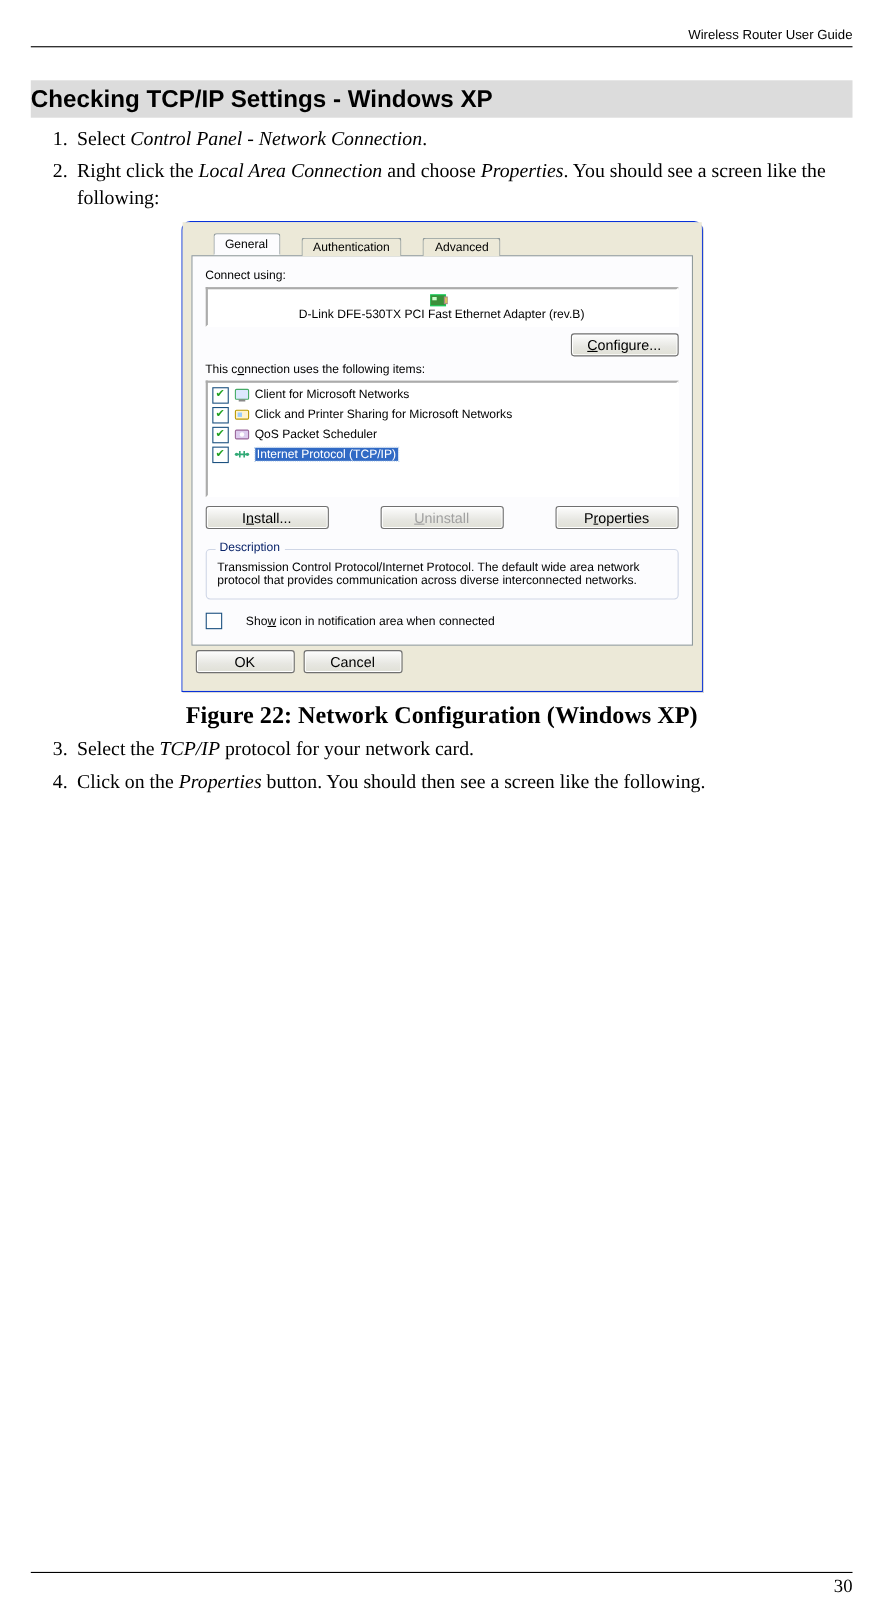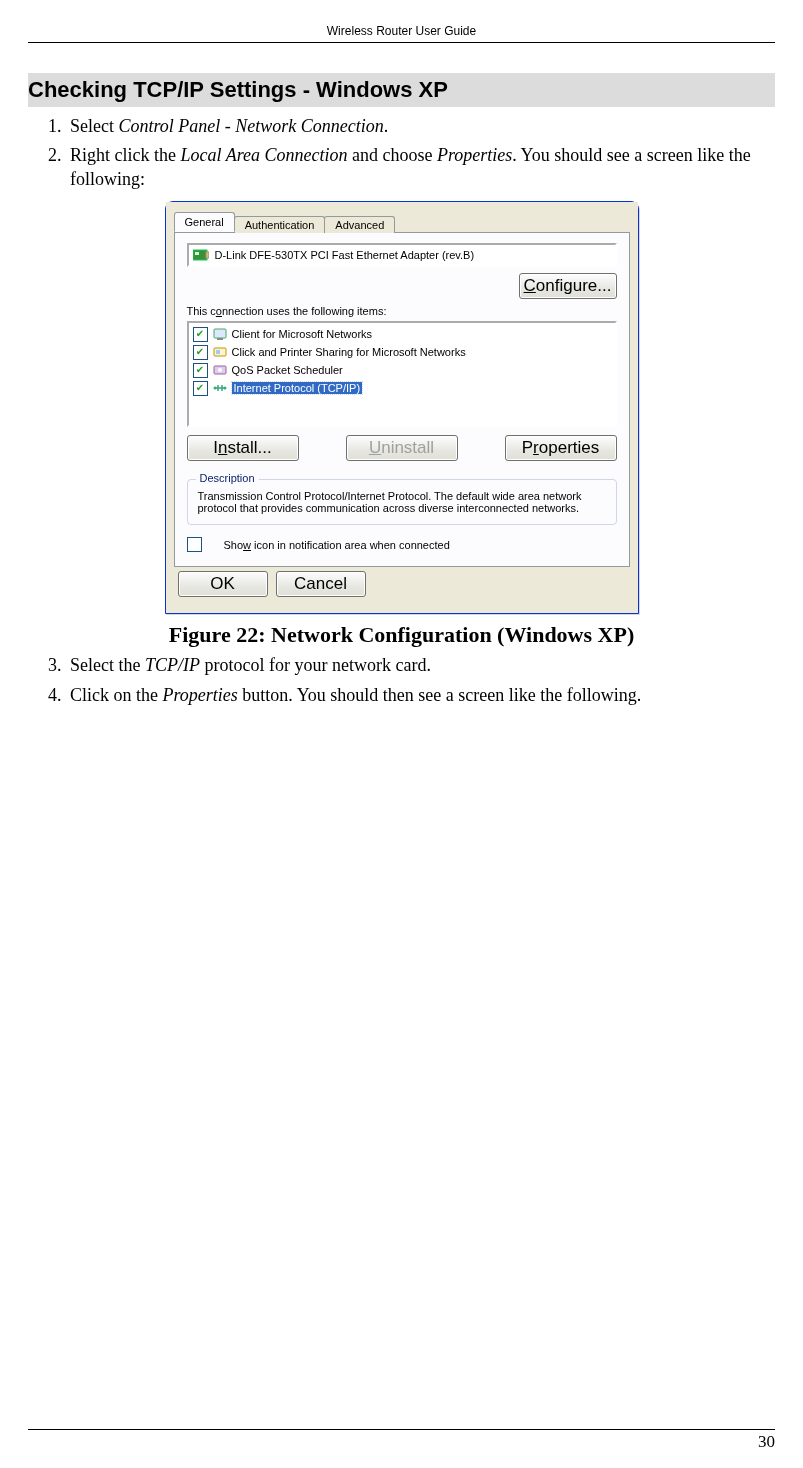--- a/index.html
+++ b/index.html
@@ -12,21 +12,21 @@
   }
   .page {
     padding: 24px 28px 20px 28px;
     box-sizing: border-box;
     min-height: 1468px;
     position: relative;
   }
   .header-running {
     font-family: Arial, Helvetica, sans-serif;
     font-size: 12px;
-    text-align: center;
+    text-align: right;
     padding-bottom: 2px;
   }
   .rule {
     border: none;
     border-top: 1px solid #000;
     margin: 2px 0 30px 0;
   }
   .section-head {
     font-family: Arial, Helvetica, sans-serif;
     font-size: 22px;
@@ -129,20 +129,21 @@
     border: 1px solid #919b9c;
     border-bottom: none;
     background: #ece9d8;
     padding: 2px 10px;
     border-radius: 3px 3px 0 0;
     margin-right: -1px;
     position: relative;
     top: 1px;
     color: #000;
     font-size: 11px;
+    margin-left: 20px;
   }
   .xp-tab.active {
     background: #fcfcfe;
     border-bottom: 1px solid #fcfcfe;
     top: 0;
     padding-top: 3px;
     padding-bottom: 3px;
     z-index: 2;
   }
   .xp-tabpanel {
@@ -156,34 +157,35 @@
     margin: 2px 0 4px 0;
     color: #000;
   }
   .xp-inputframe {
     border: 2px inset #fff;
     background: #fff;
     padding: 3px 4px;
     display: flex;
     align-items: center;
     margin-bottom: 6px;
+    flex-direction: column;
   }
   .nic-icon {
     display: inline-flex;
     width: 16px; height: 14px;
     margin-right: 6px;
   }
   .xp-btn {
     border: 1px solid #707070;
     background: linear-gradient(to bottom,#fdfdfd,#e7e7e2 60%,#e0e0d6);
     border-radius: 3px;
     padding: 2px 0;
     width: 96px;
     font-family: Tahoma, sans-serif;
-    font-size: 17px;
+    font-size: 13px;
     text-align: center;
     box-shadow: inset 0 0 0 1px #fff;
   }
   .xp-btn.disabled {
     color: #a0a0a0;
   }
   .btn-row-right {
     display: flex;
     justify-content: flex-end;
     margin: 4px 0 6px 0;
@@ -306,20 +308,21 @@
 
       <div class="xp-body">
         <div class="xp-tabstrip">
           <div class="xp-tab active">General</div>
           <div class="xp-tab">Authentication</div>
           <div class="xp-tab">Advanced</div>
         </div>
 
         <div class="xp-tabpanel">
 
+          <span class="xp-label">Connect using:</span>
           <div class="xp-inputframe">
             <span class="nic-icon">
               <svg viewBox="0 0 16 14">
                   <rect x="0" y="2" width="14" height="10" fill="#3a8f3a" stroke="#1c5"></rect>
                   <rect x="2" y="4" width="4" height="3" fill="#cfc"></rect>
                   <rect x="13" y="4" width="3" height="6" fill="#d8c060" stroke="#a88"></rect>
                 </svg>
             </span>
             <span>D-Link DFE-530TX PCI Fast Ethernet Adapter (rev.B)</span>
           </div>

